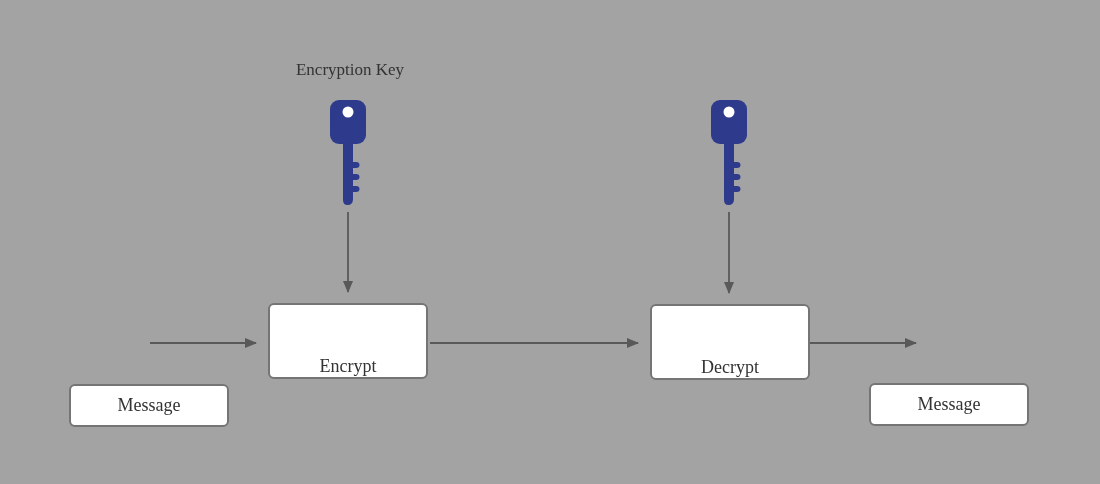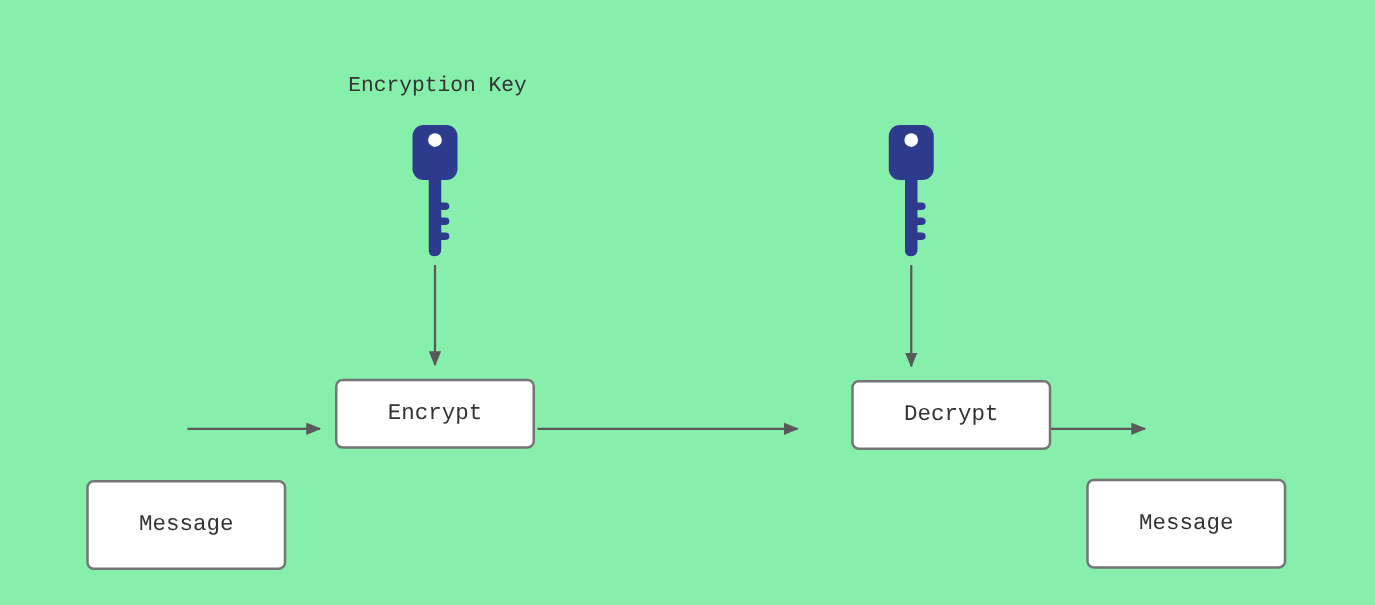--- a/index.html
+++ b/index.html
@@ -4,22 +4,22 @@
 <style>
   html, body {
     margin: 0;
     padding: 0;
     background: #ffffff;
   }
   .canvas {
     position: relative;
     width: 1100px;
     height: 484px;
-    background: #86efac;
-    font-family: Liberation Mono, monospace;
+    background: #a3a3a3;
+    font-family: Liberation Serif, serif;
     overflow: hidden;
   }
   .key-label {
     position: absolute;
     transform: translateX(-50%);
     font-size: 17px;
     color: #333333;
     white-space: nowrap;
   }
   .key-icon {
@@ -35,22 +35,22 @@
     background: #ffffff;
     border: 2px solid #757575;
     border-radius: 6px;
     display: flex;
     align-items: center;
     justify-content: center;
     font-size: 18px;
     color: #333333;
     box-sizing: border-box;
   }
-  .process-box { width: 160px; height: 56px; }
-  .data-box    { width: 160px; height: 72px; }
+  .process-box { width: 160px; height: 76px; align-items: flex-end; }
+  .data-box    { width: 160px; height: 43px; }
 </style>
 </head>
 <body>
 
 <div class="canvas">
 
   <div class="key-label" style="left:350px; top:60px;">Encryption Key</div>
 
   <svg class="key-icon" style="left:326px; top:98px;" width="44" height="112" viewBox="0 0 44 112">
     <rect x="4" y="2" width="36" height="44" rx="9" fill="#2e3a8c"></rect>
@@ -75,21 +75,21 @@
       <line x1="430" y1="343" x2="638" y2="343" marker-end="url(#ah)"></line>
       <line x1="810" y1="343" x2="916" y2="343" marker-end="url(#ah)"></line>
       <line x1="348" y1="212" x2="348" y2="292" marker-end="url(#ah)"></line>
       <line x1="729" y1="212" x2="729" y2="293" marker-end="url(#ah)"></line>
     </g>
   </svg>
 
   <div class="box process-box" style="left:268px; top:303px;">
     <span>Encrypt</span>
   </div>
-  <div class="box process-box" style="left:650px; top:304px;margin-left:31px;">
+  <div class="box process-box" style="left:650px; top:304px;">
     <span>Decrypt</span>
   </div>
 
   <div class="box data-box" style="left:69px; top:384px;">
     <span>Message</span>
   </div>
   <div class="box data-box" style="left:869px; top:383px;">
     <span>Message</span>
   </div>
 

